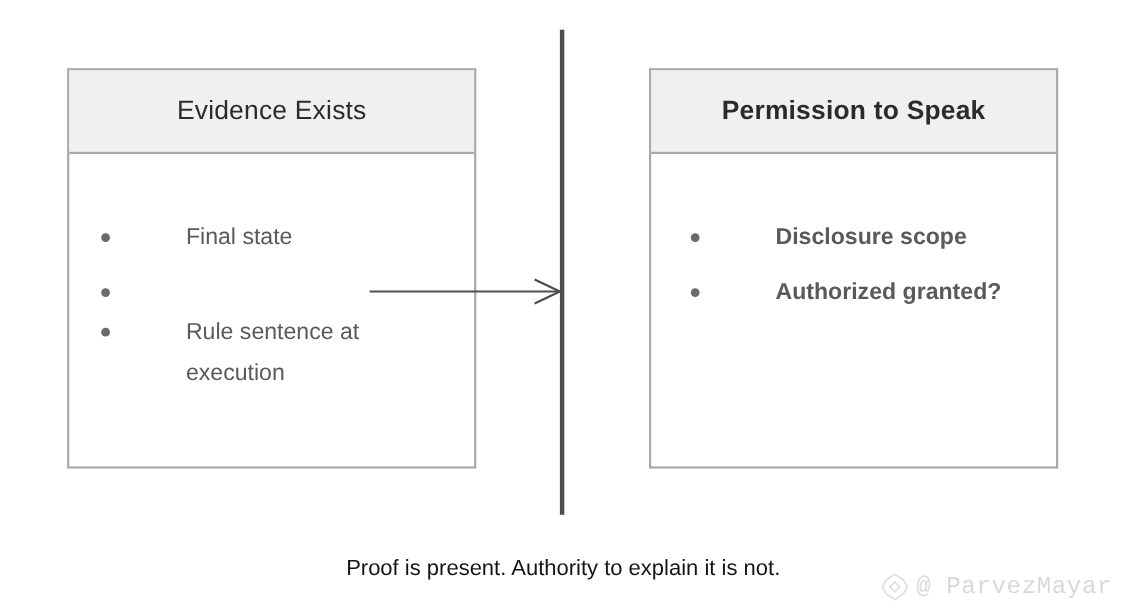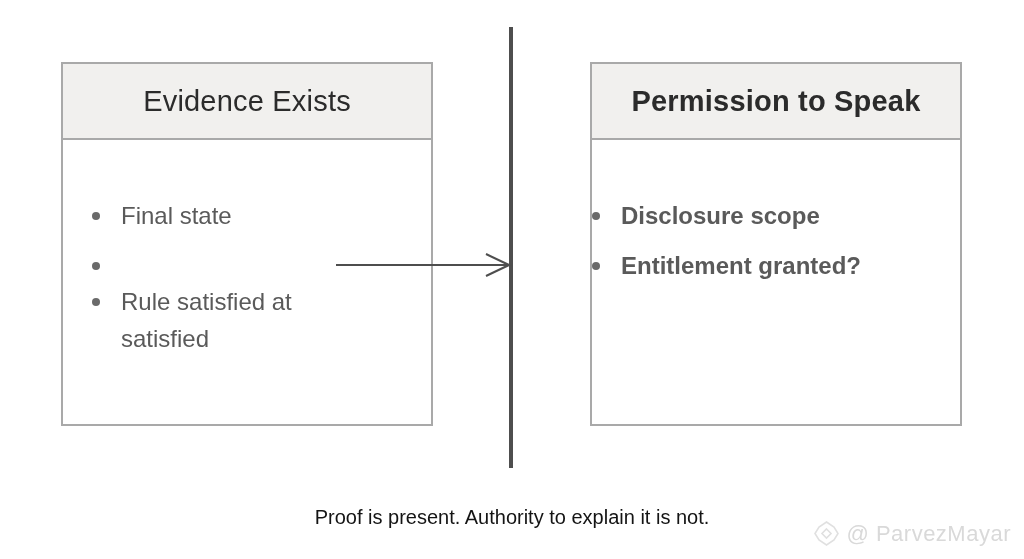--- a/index.html
+++ b/index.html
@@ -22,48 +22,49 @@
   .box-right { left: 590px; font-weight: bold; }
   .box-header {
     height: 76px;
     background: #f1f0ee;
     border-bottom: 2px solid #a9a9a9;
     display: flex;
     align-items: center;
     justify-content: center;
   }
   .box-title {
-    font-size: 29px;
+    font-size: 24px;
     color: #2b2b2b;
     letter-spacing: 0.2px;
   }
   ul.bullet-list {
     list-style: none;
     margin-top: 57px;
   }
   .box-left  ul.bullet-list { padding-left: 29px; }
-  .box-right ul.bullet-list { }
+  .box-right ul.bullet-list { padding-left: 36px; }
   ul.bullet-list li {
     display: flex;
     align-items: flex-start;
     margin-bottom: 13px;
   }
   .bullet-dot {
     flex: 0 0 auto;
     width: 8px;
     height: 8px;
     border-radius: 50%;
     background: #6a6a6a;
     margin-top: 15px;
     margin-right: 21px;
   }
   .item-label {
-    font-size: 24px;
+    font-size: 21px;
     line-height: 37px;
     color: #5a5a5a;
+    margin-left: 48px;
   }
   .box-left .item-label { max-width: 225px; }
   .divider {
     position: absolute;
     left: 509px;
     top: 27px;
     width: 4px;
     height: 441px;
     background: #4e4e4e;
   }
@@ -83,20 +84,21 @@
     font-size: 20px;
     color: #141414;
   }
   .watermark {
     position: absolute;
     right: 13px;
     top: 520px;
     display: flex;
     align-items: center;
     gap: 6px;
+    font-family: Liberation Mono, monospace;
   }
   .watermark-text {
     font-size: 22px;
     color: #d9d9d9;
     letter-spacing: 0.5px;
   }
   .watermark-icon { display: block; }
 </style>
 </head>
 <body>
@@ -108,37 +110,37 @@
   <ul class="bullet-list">
     <li>
       <span class="bullet-dot"></span>
       <span class="item-label">Final state</span>
     </li>
     <li>
       <span class="bullet-dot"></span>
     </li>
     <li>
       <span class="bullet-dot"></span>
-      <span class="item-label">Rule satisfied at satisfied</span>
+      <span class="item-label">Rule sentence at execution</span>
     </li>
   </ul>
 </div>
 
 <div class="box box-right">
   <div class="box-header">
     <span class="box-title">Permission to Speak</span>
   </div>
   <ul class="bullet-list">
     <li>
       <span class="bullet-dot"></span>
       <span class="item-label">Disclosure scope</span>
     </li>
     <li>
       <span class="bullet-dot"></span>
-      <span class="item-label">Entitlement granted?</span>
+      <span class="item-label">Authorized granted?</span>
     </li>
   </ul>
 </div>
 
 <div class="divider"></div>
 
 <svg class="flow-arrow" viewBox="0 0 178 28" xmlns="http://www.w3.org/2000/svg">
   <line x1="1" y1="14" x2="172" y2="14" stroke="#4e4e4e" stroke-width="2"></line>
   <polyline points="151,3 174,14 151,25" fill="none" stroke="#4e4e4e" stroke-width="2"></polyline>
 </svg>

